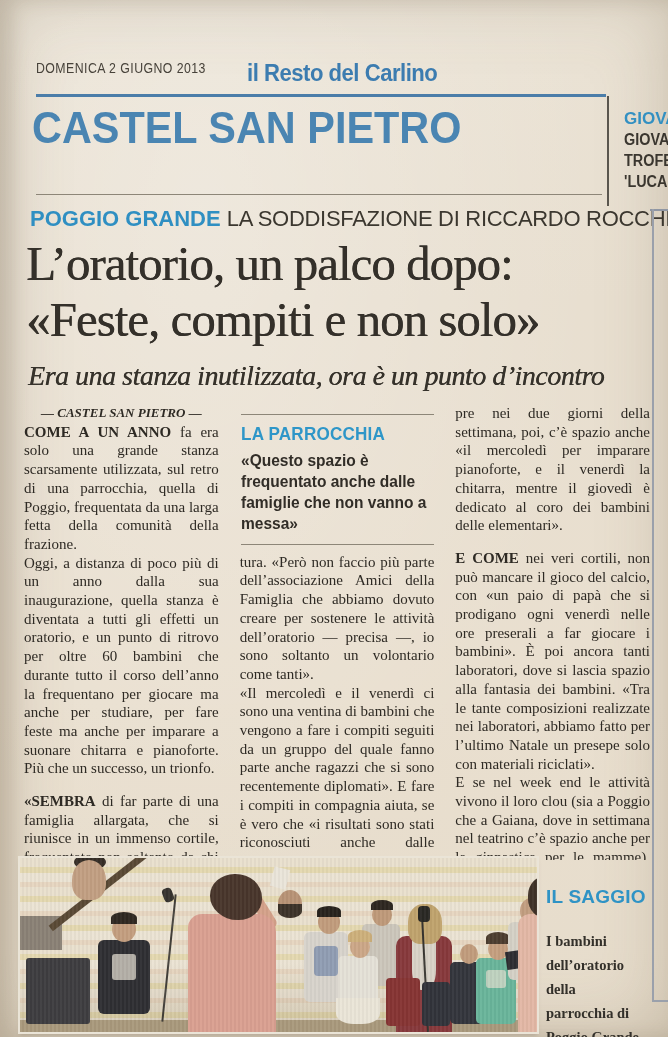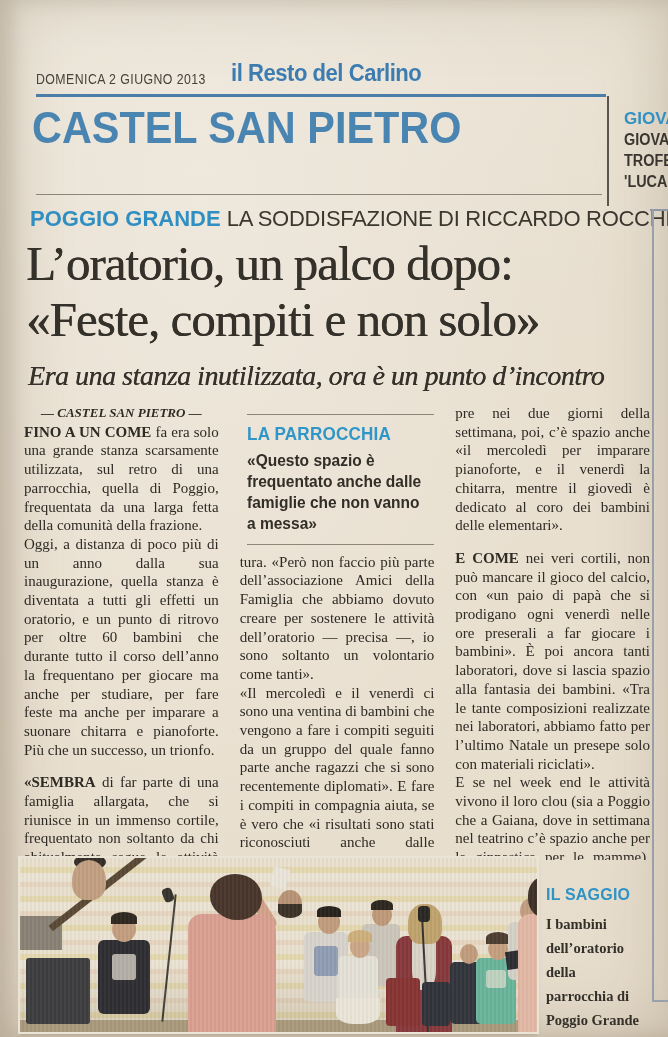--- a/index.html
+++ b/index.html
@@ -5,21 +5,21 @@
   html,body{margin:0;padding:0;background:#b9b0a0;}
   .page{
     position:relative;width:668px;height:1037px;overflow:hidden;
     background:
       radial-gradient(ellipse at 30% 20%, rgba(255,255,255,.25), rgba(0,0,0,0) 60%),
       linear-gradient(180deg,#efe8db 0px,#eae2d4 60px,#e8dfd0 300px,#e9dfcf 700px,#e6dccb 1037px);
     box-shadow:inset 0 0 70px rgba(112,95,66,.28), inset 12px 0 18px rgba(100,85,60,.18);
     font-family:"Liberation Serif",serif;color:#2f2b26;
   }
   
-  .dateline-row{position:absolute;left:36px;top:60px;display:flex;align-items:flex-end;gap:2px;}
+  .dateline-row{position:absolute;left:36px;top:60px;display:flex;align-items:flex-start;gap:18px;}
   .date-text{font-family:"Liberation Sans",sans-serif;font-size:14px;color:#47423a;
     letter-spacing:.5px;display:inline-block;transform:scaleX(.88);transform-origin:left;}
   .masthead{font-family:"Liberation Sans",sans-serif;font-weight:bold;color:#3c7cb0;
     font-size:23px;letter-spacing:-.5px;display:inline-block;transform:scaleX(.96);transform-origin:left;}
   .blue-rule{position:absolute;left:36px;top:94px;width:570px;height:3px;background:#4b7da9;}
   .section-title{position:absolute;left:32px;top:102px;font-family:"Liberation Sans",sans-serif;
     font-weight:bold;font-size:45px;color:#4a85b2;letter-spacing:0px;
     display:inline-block;transform:scaleX(.92);transform-origin:left;}
   .header-rule{position:absolute;left:36px;top:194px;width:566px;height:1px;background:#8d8678;}
   .header-vline{position:absolute;left:607px;top:96px;width:2px;height:110px;background:#5a564e;}
@@ -35,21 +35,21 @@
     color:#34302a;letter-spacing:-1px;text-shadow:.4px 0 0 #34302a;}
   .subhead{position:absolute;left:28px;top:360px;width:630px;font-size:28px;font-style:italic;
     color:#36322b;letter-spacing:-.5px;text-shadow:.3px 0 0 #36322b;}
   
   .body-cols{position:absolute;left:24px;top:404px;width:626px;height:456px;display:flex;gap:21px;overflow:hidden;}
   .col{flex:1;font-size:15px;line-height:18.7px;text-align:justify;color:#2e2a24;}
   .col p{margin:0;}
   .col p.gap{margin-top:14px;}
   .place-dateline{font-weight:bold;font-style:italic;font-size:13px;text-align:center;margin:0 0 2px 0;color:#2b2username722;}
   .lead{font-weight:bold;}
-  .quote-box{margin:10px 0 8px 7px;padding:6px 0 10px 0;border-top:1px solid #8d8678;border-bottom:1px solid #8d8678;}
+  .quote-box{margin:10px 0 8px 1px;padding:6px 0 10px 0;border-top:1px solid #8d8678;border-bottom:1px solid #8d8678;}
   .quote-kicker{font-family:"Liberation Sans",sans-serif;font-weight:bold;font-size:18px;color:#2e96c8;
     letter-spacing:.2px;margin:4px 0 6px 0;transform:scaleX(.95);transform-origin:left;}
   .quote-text{font-family:"Liberation Sans",sans-serif;font-weight:bold;font-size:16px;line-height:21px;
     color:#312d27;text-align:left;transform:scaleX(.97);transform-origin:left;}
   
   .adj-top{position:absolute;left:650px;top:209px;width:18px;height:2px;background:#8f96a3;}
   .adj-vline{position:absolute;left:652px;top:209px;width:2px;height:793px;background:#9aa0ab;}
   .adj-bottom{position:absolute;left:652px;top:1000px;width:16px;height:2px;background:#9aa0ab;}
   
   .photo{position:absolute;left:20px;top:858px;width:517px;height:174px;overflow:hidden;
@@ -102,21 +102,21 @@
   .ph-girl2-print{left:466px;top:112px;width:20px;height:18px;background:#e8e2d2;border-radius:3px;opacity:.7;}
   .ph-manR-head{left:500px;top:40px;width:22px;height:26px;background:#c79f7d;border-radius:50%;}
   .ph-manR-body{left:488px;top:64px;width:44px;height:58px;background:#d9d4c8;border-radius:6px;}
   .ph-womanR-hair{left:508px;top:18px;width:40px;height:42px;background:#3d2e22;border-radius:45%;}
   .ph-womanR-body{left:498px;top:56px;width:54px;height:118px;background:#eab9a4;border-radius:12px 0 0 0;}
   .ph-stand{left:486px;top:92px;width:30px;height:18px;background:#2a2a2e;transform:rotate(-8deg);}
   .ph-stand-pole{left:500px;top:108px;width:2px;height:60px;background:#2f2f33;}
   .ph-grain{left:0;top:0;width:100%;height:100%;background:repeating-linear-gradient(90deg,rgba(255,255,255,.04) 0 2px,rgba(0,0,0,.03) 2px 4px);}
   
   .caption{position:absolute;left:546px;top:886px;width:100px;}
-  .caption-kicker{font-family:"Liberation Sans",sans-serif;font-weight:bold;font-size:16px;color:#2f93c5;margin-bottom:8px;letter-spacing:.2px;}
+  .caption-kicker{font-family:"Liberation Sans",sans-serif;font-weight:bold;font-size:19px;color:#2f93c5;margin-bottom:21px;letter-spacing:.2px;}
   .caption-text{font-weight:bold;font-size:14.5px;line-height:24px;color:#33302a;}
 </style>
 </head>
 <body>
 
 <div class="page">
 
   <div class="dateline-row">
     <span class="date-text">DOMENICA 2 GIUGNO 2013</span>
     <span class="masthead">il Resto del Carlino</span>
@@ -140,21 +140,21 @@
 
   <div class="headline">
     <div>L’oratorio, un palco dopo:</div>
     <div>«Feste, compiti e non solo»</div>
   </div>
   <div class="subhead">Era una stanza inutilizzata, ora è un punto d’incontro</div>
 
   <div class="body-cols">
     <div class="col">
       <p class="place-dateline">— CASTEL SAN PIETRO —</p>
-      <p><span class="lead">FINO A UN COME</span> <span>fa era solo una grande stanza scarsamente utilizzata, sul retro di una parrocchia, quella di Poggio, frequentata da una larga fetta della comunità della frazione.</span></p>
+      <p><span class="lead">COME A UN ANNO</span> <span>fa era solo una grande stanza scarsamente utilizzata, sul retro di una parrocchia, quella di Poggio, frequentata da una larga fetta della comunità della frazione.</span></p>
       <p>Oggi, a distanza di poco più di un anno dalla sua inaugurazione, quella stanza è diventata a tutti gli effetti un oratorio, e un punto di ritrovo per oltre 60 bambini che durante tutto il corso dell’anno la frequentano per giocare ma anche per studiare, per fare feste ma anche per imparare a suonare chitarra e pianoforte. Più che un successo, un trionfo.</p>
       <p class="gap"><span class="lead">«SEMBRA</span> <span>di far parte di una famiglia allargata, che si riunisce in un immenso cortile, frequentato non soltanto da chi abitualmente segue le attività della parrocchia, ma anche da quelle famiglie che non sono solite andare alla messa». Riassume così, Riccardo Rocchi, la nuova vita di quello che è diventato l’oratorio di Poggio. Lui che è stato uno dei padri della</span></p>
     </div>
     <div class="col">
       <div class="quote-box">
         <div class="quote-kicker">LA PARROCCHIA</div>
         <div class="quote-text">«Questo spazio è frequentato anche dalle famiglie che non vanno a messa»</div>
       </div>
       <p>tura. «Però non faccio più parte dell’associazione Amici della Famiglia che abbiamo dovuto creare per sostenere le attività dell’oratorio — precisa —, io sono soltanto un volontario come tanti».</p>
       <p>«Il mercoledì e il venerdì ci sono una ventina di bambini che vengono a fare i compiti seguiti da un gruppo del quale fanno parte anche ragazzi che si sono recentemente diplomati». E fare i compiti in compagnia aiuta, se è vero che «i risultati sono stati riconosciuti anche dalle maestre». Sem-</p>

